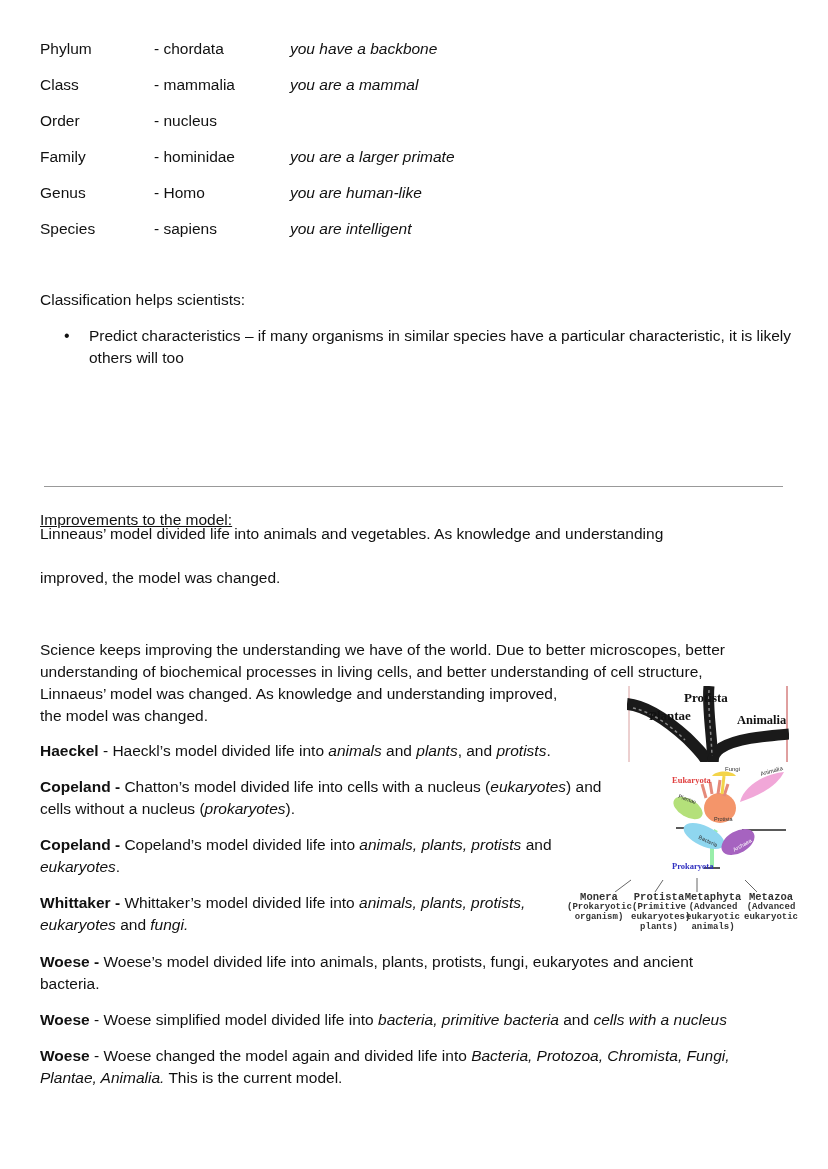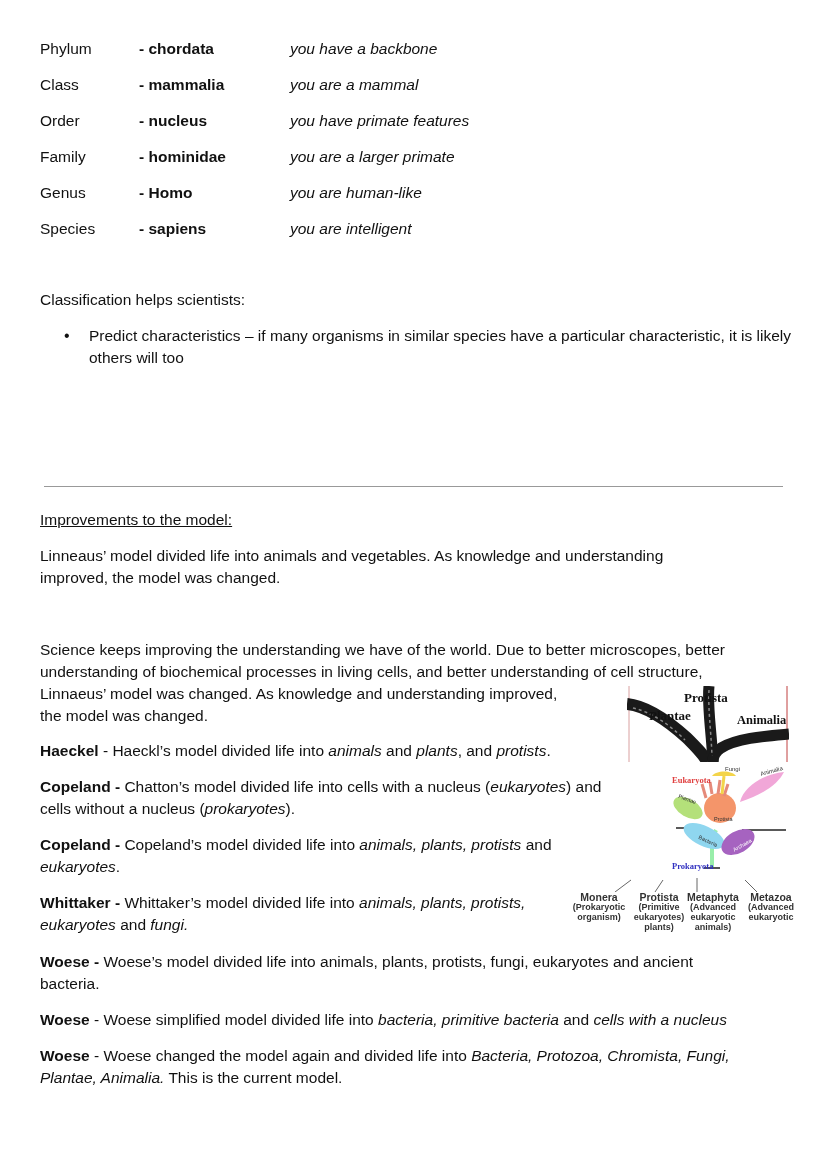--- a/index.html
+++ b/index.html
@@ -3,52 +3,51 @@
   <meta charset="utf-8">
   <style>
     html, body { margin: 0; padding: 0; background: #ffffff; }
     body {
       width: 828px; height: 1169px; position: relative; overflow: hidden;
       font-family: "Liberation Sans", sans-serif; color: #111; font-size: 15.5px;
     }
     .abs { position: absolute; }
     .tax-row { position: absolute; left: 40px; height: 22px; line-height: 22px; width: 600px; }
     .tax-rank { position: absolute; left: 0; }
-    .tax-name { position: absolute; left: 99px; font-weight: bold; }
+    .tax-name { position: absolute; left: 114px; }
     .tax-desc { position: absolute; left: 250px; font-style: italic; }
     .p { position: absolute; left: 40px; line-height: 22px; }
     ul.bullets { position: absolute; left: 40px; top: 325px; width: 760px; margin: 0; padding: 0; list-style: none; }
     ul.bullets li { position: relative; padding-left: 49px; line-height: 22px; }
     ul.bullets li::before { content: "\2022"; position: absolute; left: 24px; top: 0; font-size: 16px; }
     hr.rule { position: absolute; left: 44px; top: 486px; width: 739px; margin: 0; border: none; border-top: 1px solid #999; }
     .underline { text-decoration: underline; }
     b { font-weight: bold; }
     i { font-style: italic; }
     .fig-label { font-family: "Liberation Serif", serif; font-weight: bold; }
-    .cap { font-family: Liberation Sans, sans-serif; font-weight: bold; font-size: 9px; color: #333; text-align: center; line-height: 10px; }
+    .cap { font-family: Liberation Mono, monospace; font-weight: bold; font-size: 9px; color: #333; text-align: center; line-height: 10px; }
     .cap .t { font-size: 10.5px; }
   </style>
 </head>
 <body>
 
 <div>
   <div class="tax-row" style="top:38px">
     <span class="tax-rank">Phylum</span>
     <span class="tax-name">- chordata</span>
     <span class="tax-desc">you have a backbone</span>
   </div>
   <div class="tax-row" style="top:74px">
     <span class="tax-rank">Class</span>
     <span class="tax-name">- mammalia</span>
     <span class="tax-desc">you are a mammal</span>
   </div>
   <div class="tax-row" style="top:110px">
     <span class="tax-rank">Order</span>
     <span class="tax-name">- nucleus</span>
-    <span class="tax-desc">you have primate features</span>
   </div>
   <div class="tax-row" style="top:146px">
     <span class="tax-rank">Family</span>
     <span class="tax-name">- hominidae</span>
     <span class="tax-desc">you are a larger primate</span>
   </div>
   <div class="tax-row" style="top:182px">
     <span class="tax-rank">Genus</span>
     <span class="tax-name">- Homo</span>
     <span class="tax-desc">you are human-like</span>
@@ -61,21 +60,21 @@
 </div>
 
 <div class="p" style="top:289px">Classification helps scientists:</div>
 <ul class="bullets">
   <li>Predict characteristics – if many organisms in similar species have a particular characteristic, it is likely others will too</li>
 </ul>
 
 <hr class="rule">
 
 <div class="p underline" style="top:509px">Improvements to the model:</div>
-<div class="p" style="top:545px">Linneaus’ model divided life into animals and vegetables. As knowledge and understanding</div>
+<div class="p" style="top:523px">Linneaus’ model divided life into animals and vegetables. As knowledge and understanding</div>
 <div class="p" style="top:567px">improved, the model was changed.</div>
 
 <div class="p" style="top:639px">Science keeps improving the understanding we have of the world. Due to better microscopes, better</div>
 <div class="p" style="top:661px">understanding of biochemical processes in living cells, and better understanding of cell structure,</div>
 <div class="p" style="top:683px">Linnaeus’ model was changed. As knowledge and understanding improved,</div>
 <div class="p" style="top:705px">the model was changed.</div>
 
 <div class="p" style="top:740px">
   <b>Haeckel</b><span> - Haeckl’s model divided life into </span><i>animals</i><span> and </span><i>plants</i><span>, and </span><i>protists</i><span>.</span>
 </div>

